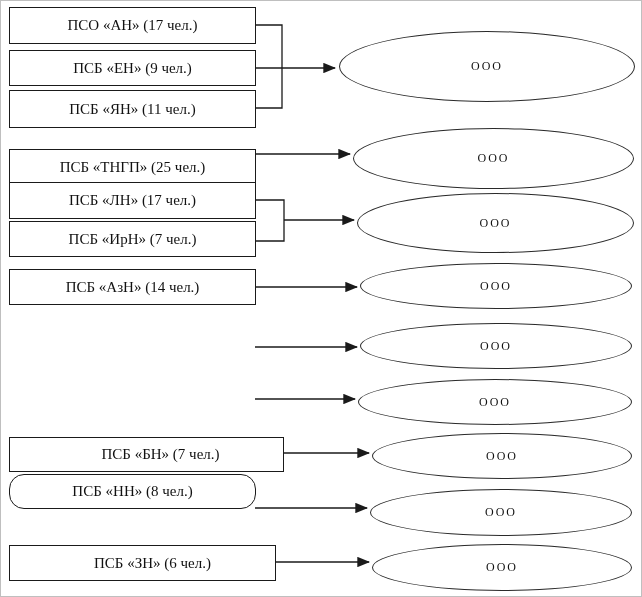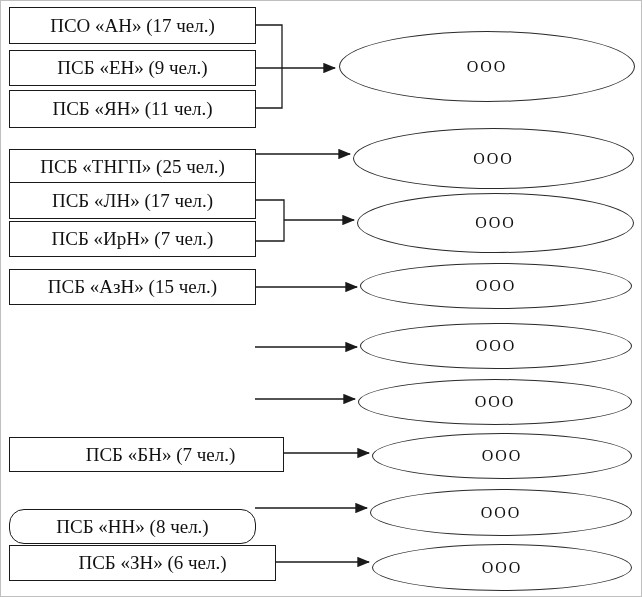--- a/index.html
+++ b/index.html
@@ -26,33 +26,33 @@
   }
   .unit-box {
     position: absolute;
     left: 8px;
     width: 245px;
     border: 1px solid #1a1a1a;
     background: #ffffff;
     display: flex;
     align-items: center;
     justify-content: center;
-    font-size: 19px;
+    font-size: 15px;
     color: #111111;
     white-space: nowrap;
   }
   .ooo-ellipse {
     position: absolute;
     border: 1px solid #2a2a2a;
     border-radius: 50%;
     background: #ffffff;
     display: flex;
     align-items: center;
     justify-content: center;
-    font-size: 16px;
+    font-size: 12px;
     letter-spacing: 2px;
     color: #111111;
   }
   .lbl { display: inline-block; }
 </style>
 </head>
 <body>
 
 <div class="stage">
 
@@ -91,26 +91,26 @@
   <div class="unit-box" style="top:135px;height:34px;margin-top:13px;">
     <span class="lbl">ПСБ «ТНГП» (25 чел.)</span>
   </div>
   <div class="unit-box" style="top:181px;height:35px;">
     <span class="lbl">ПСБ  «ЛН» (17 чел.)</span>
   </div>
   <div class="unit-box" style="top:220px;height:34px;">
     <span class="lbl">ПСБ «ИрН» (7 чел.)</span>
   </div>
   <div class="unit-box" style="top:268px;height:34px;">
-    <span class="lbl">ПСБ «АзН» (15 чел.)</span>
+    <span class="lbl">ПСБ «АзН» (14 чел.)</span>
   </div>
   <div class="unit-box" style="top:436px;height:33px;padding-left:28px;">
     <span class="lbl">ПСБ «БН» (7 чел.)</span>
   </div>
-  <div class="unit-box" style="top:508px;height:33px;border-radius:15px;">
+  <div class="unit-box" style="top:473px;height:33px;border-radius:15px;">
     <span class="lbl">ПСБ «НН» (8 чел.)</span>
   </div>
   <div class="unit-box" style="top:544px;height:34px;padding-left:20px;">
     <span class="lbl">ПСБ «ЗН» (6 чел.)</span>
   </div>
 
   <div class="ooo-ellipse" style="left:338px;top:30px;width:294px;height:69px;">
     <span class="lbl">ООО</span>
   </div>
   <div class="ooo-ellipse" style="left:352px;top:127px;width:279px;height:59px;">

